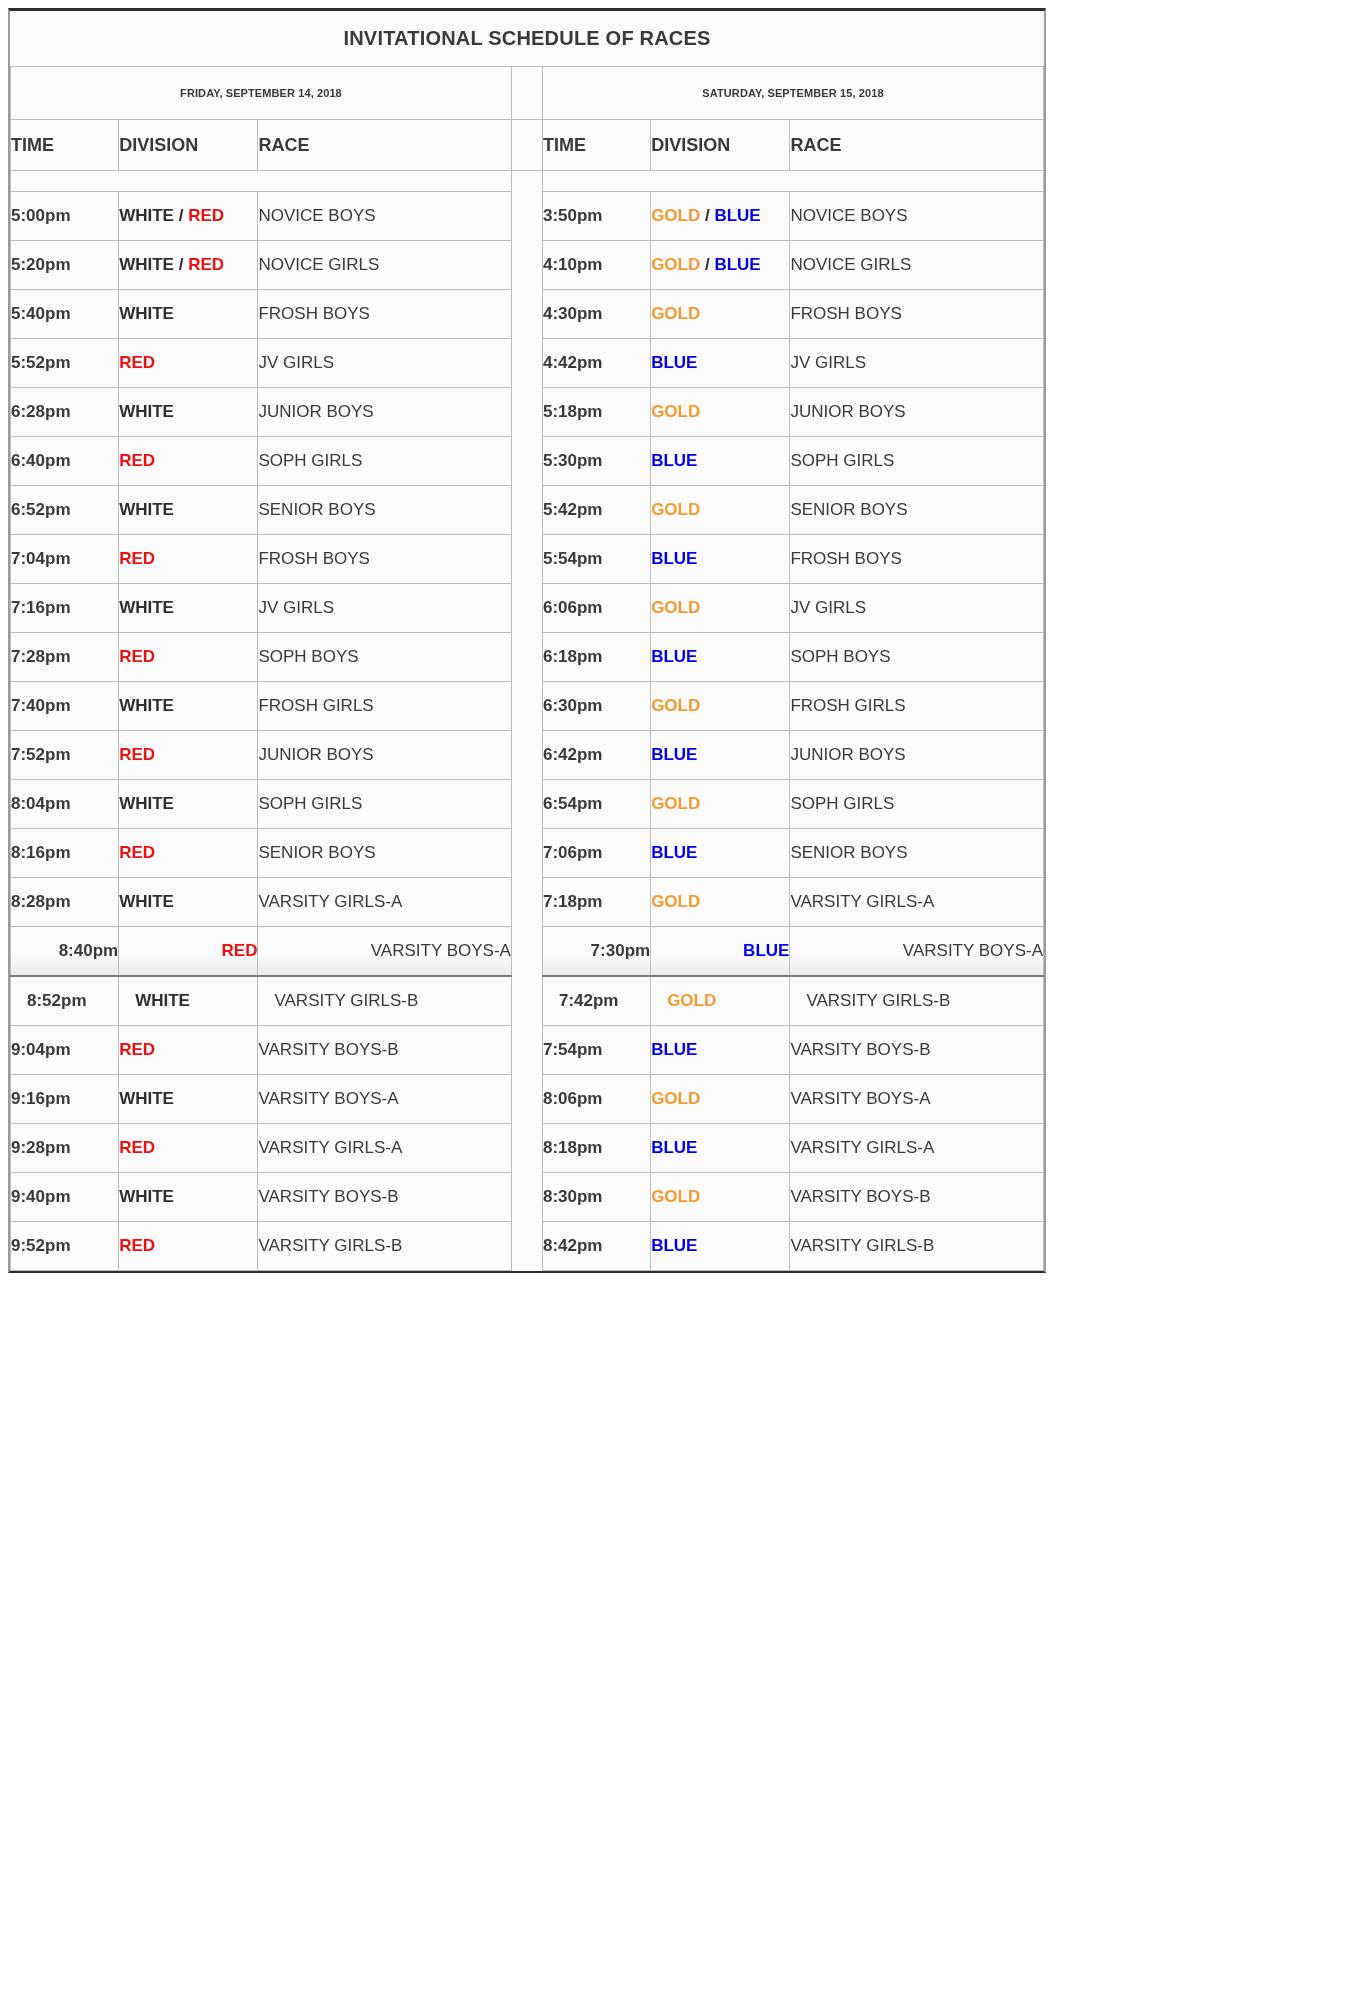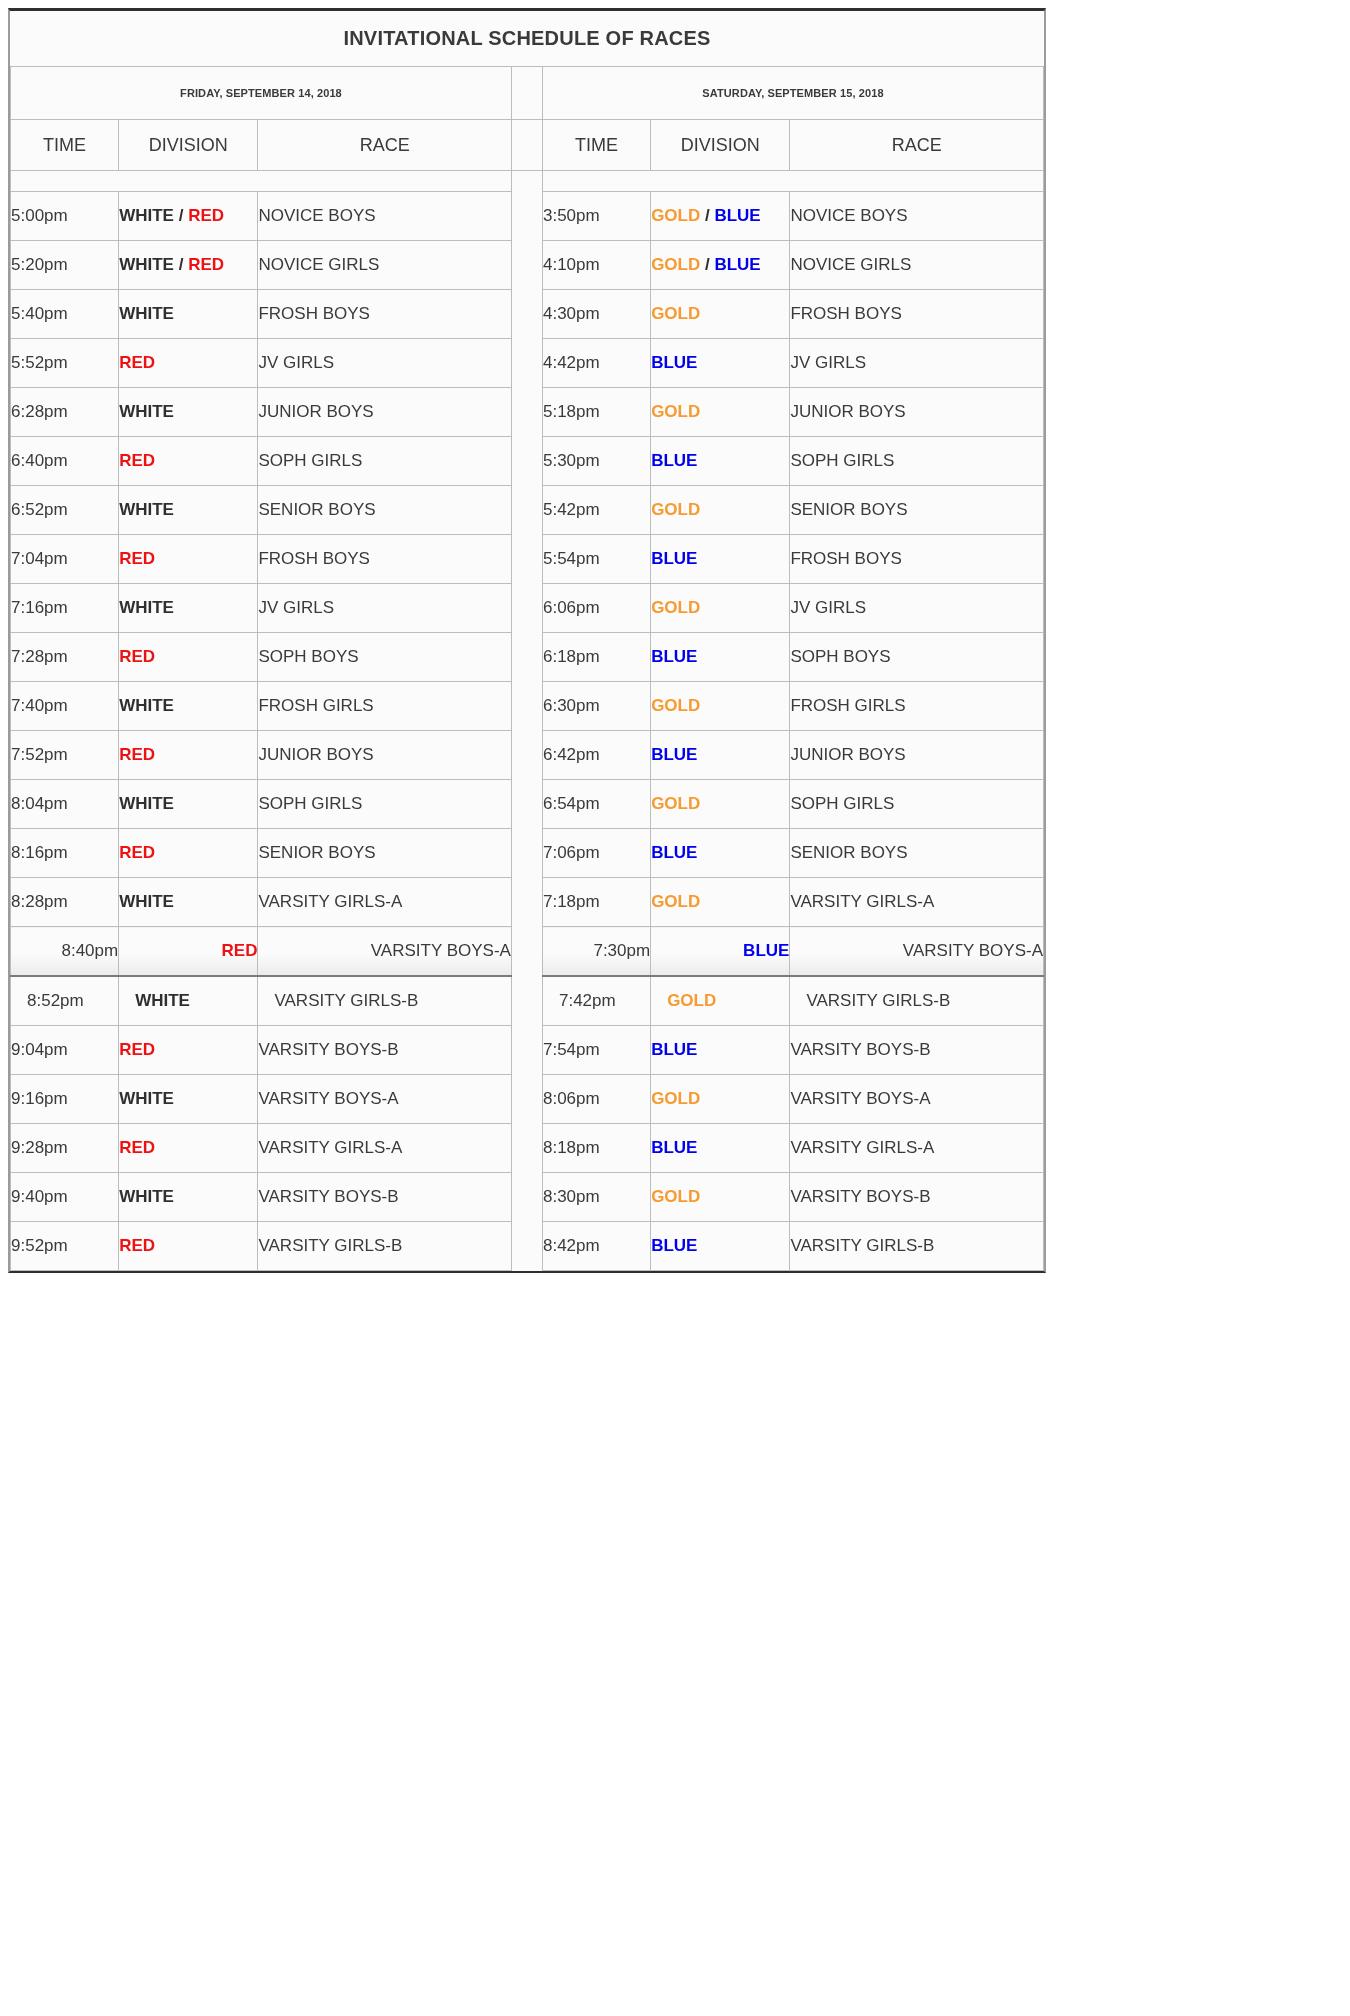--- a/index.html
+++ b/index.html
@@ -84,23 +84,22 @@
     background: #fbfbfb;
   }
   .gap-blank {
     border: none !important;
     background: #fbfbfb;
   }
 
   
   .colhead {
     height: 50px;
-    text-align: center;
     font-size: 18px;
-    font-weight: normal;
+    font-weight: bold;
     color: #3a3a3a;
   }
 
   
   .spacer-row td {
     height: 20px;
     border-left: none;
     border-right: none;
     border-top: 1px solid #bdbdbd;
     border-bottom: 1px solid #555555;
@@ -114,21 +113,21 @@
   
   tr.data-row td {
     height: 48px;
     font-size: 17px;
     color: #3a3a3a;
   }
 
   td.cell-time {
     padding-left: 16px;
     text-align: left;
-    font-weight: normal;
+    font-weight: bold;
     font-size: 16.5px;
   }
   td.cell-div {
     padding-left: 18px;
     text-align: left;
     font-weight: bold;
     font-size: 16.5px;
   }
   td.cell-race {
     padding-left: 14px;

